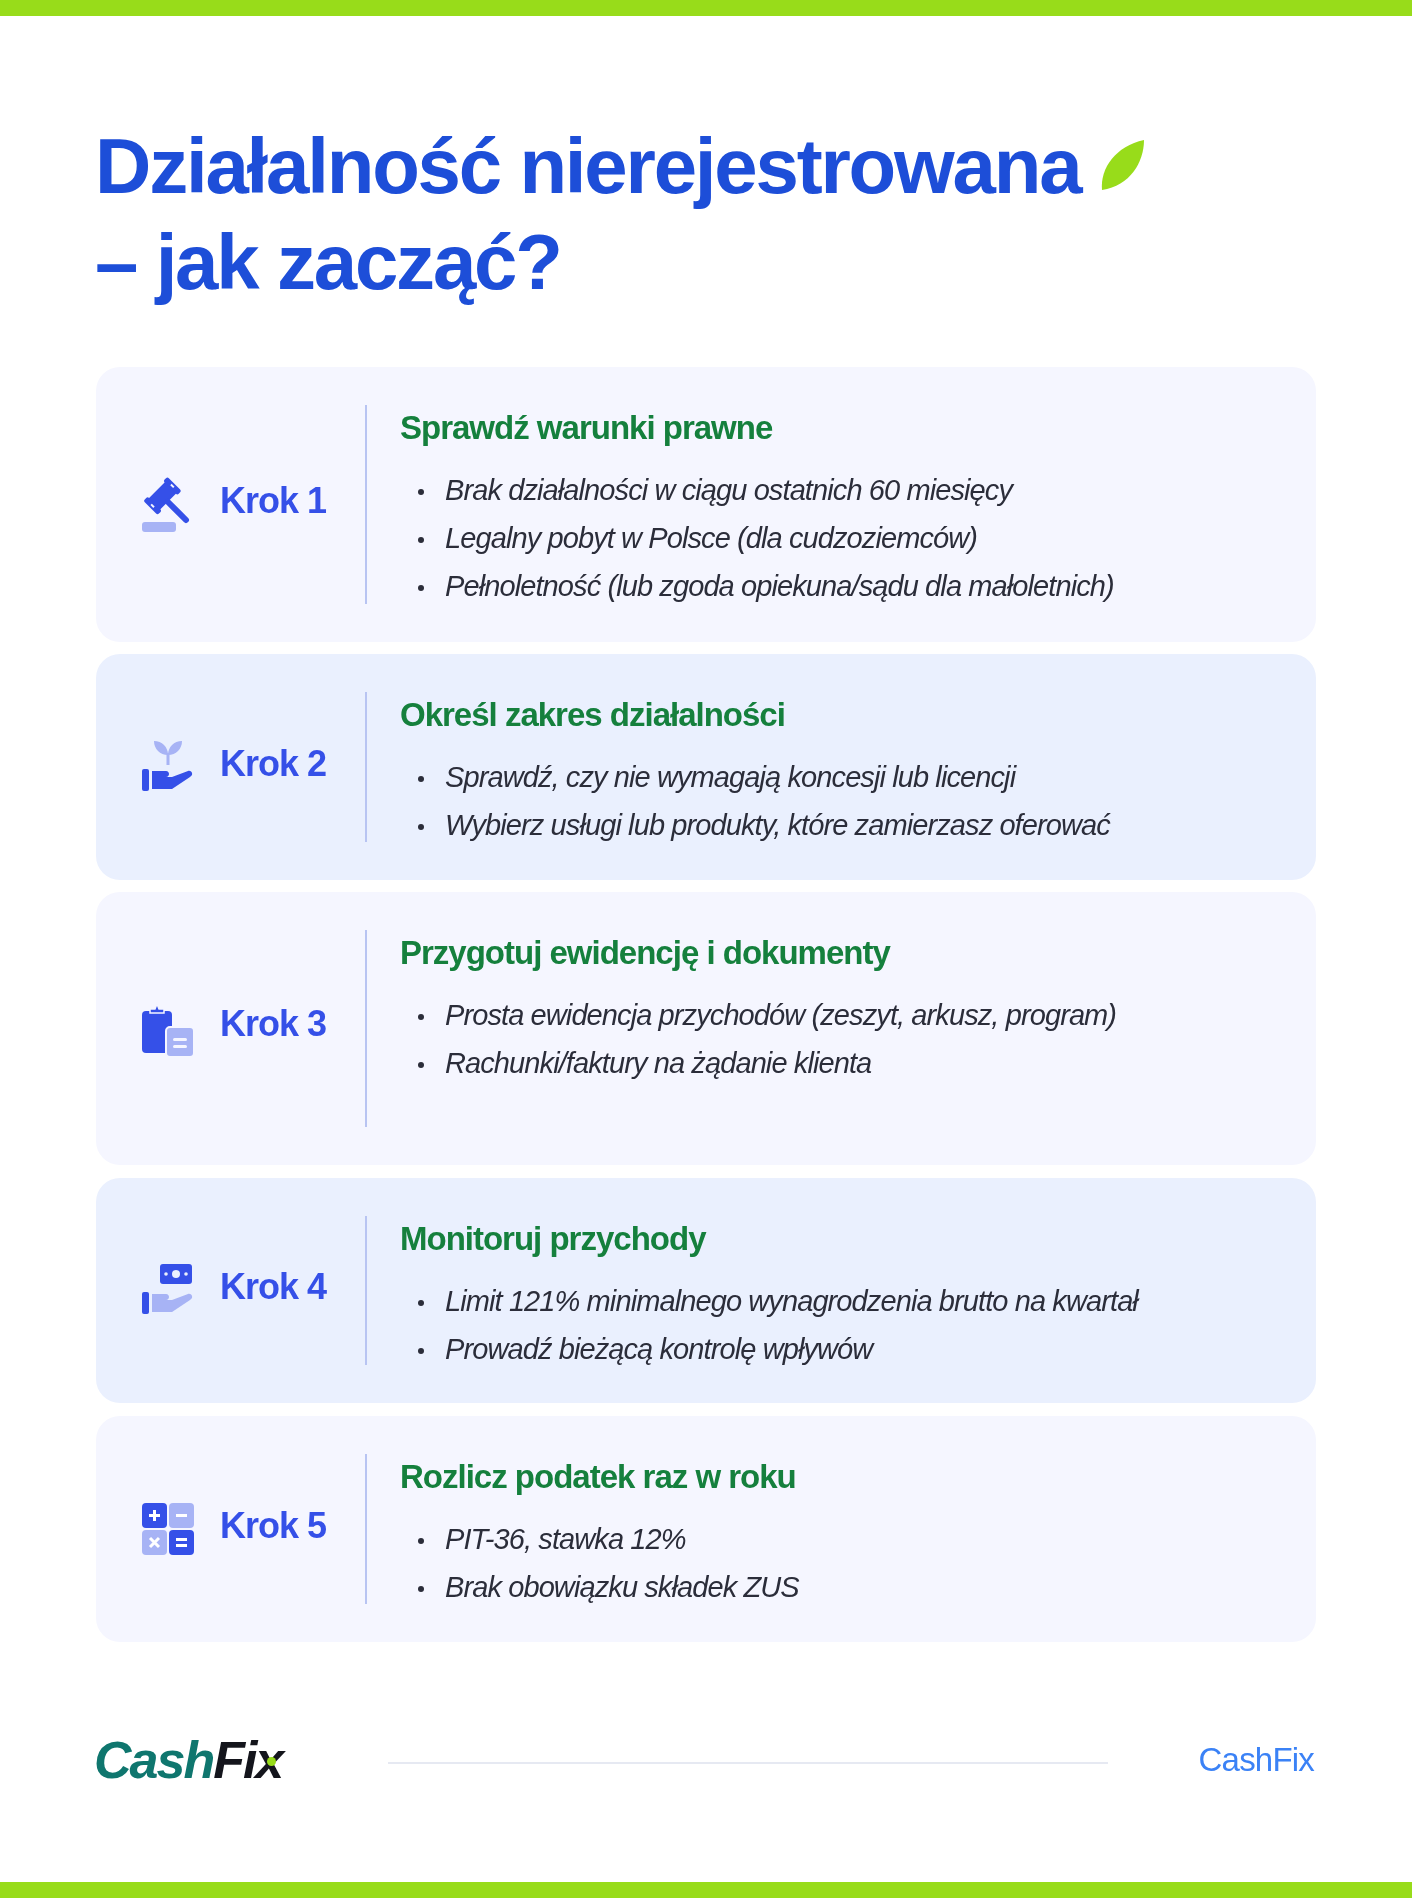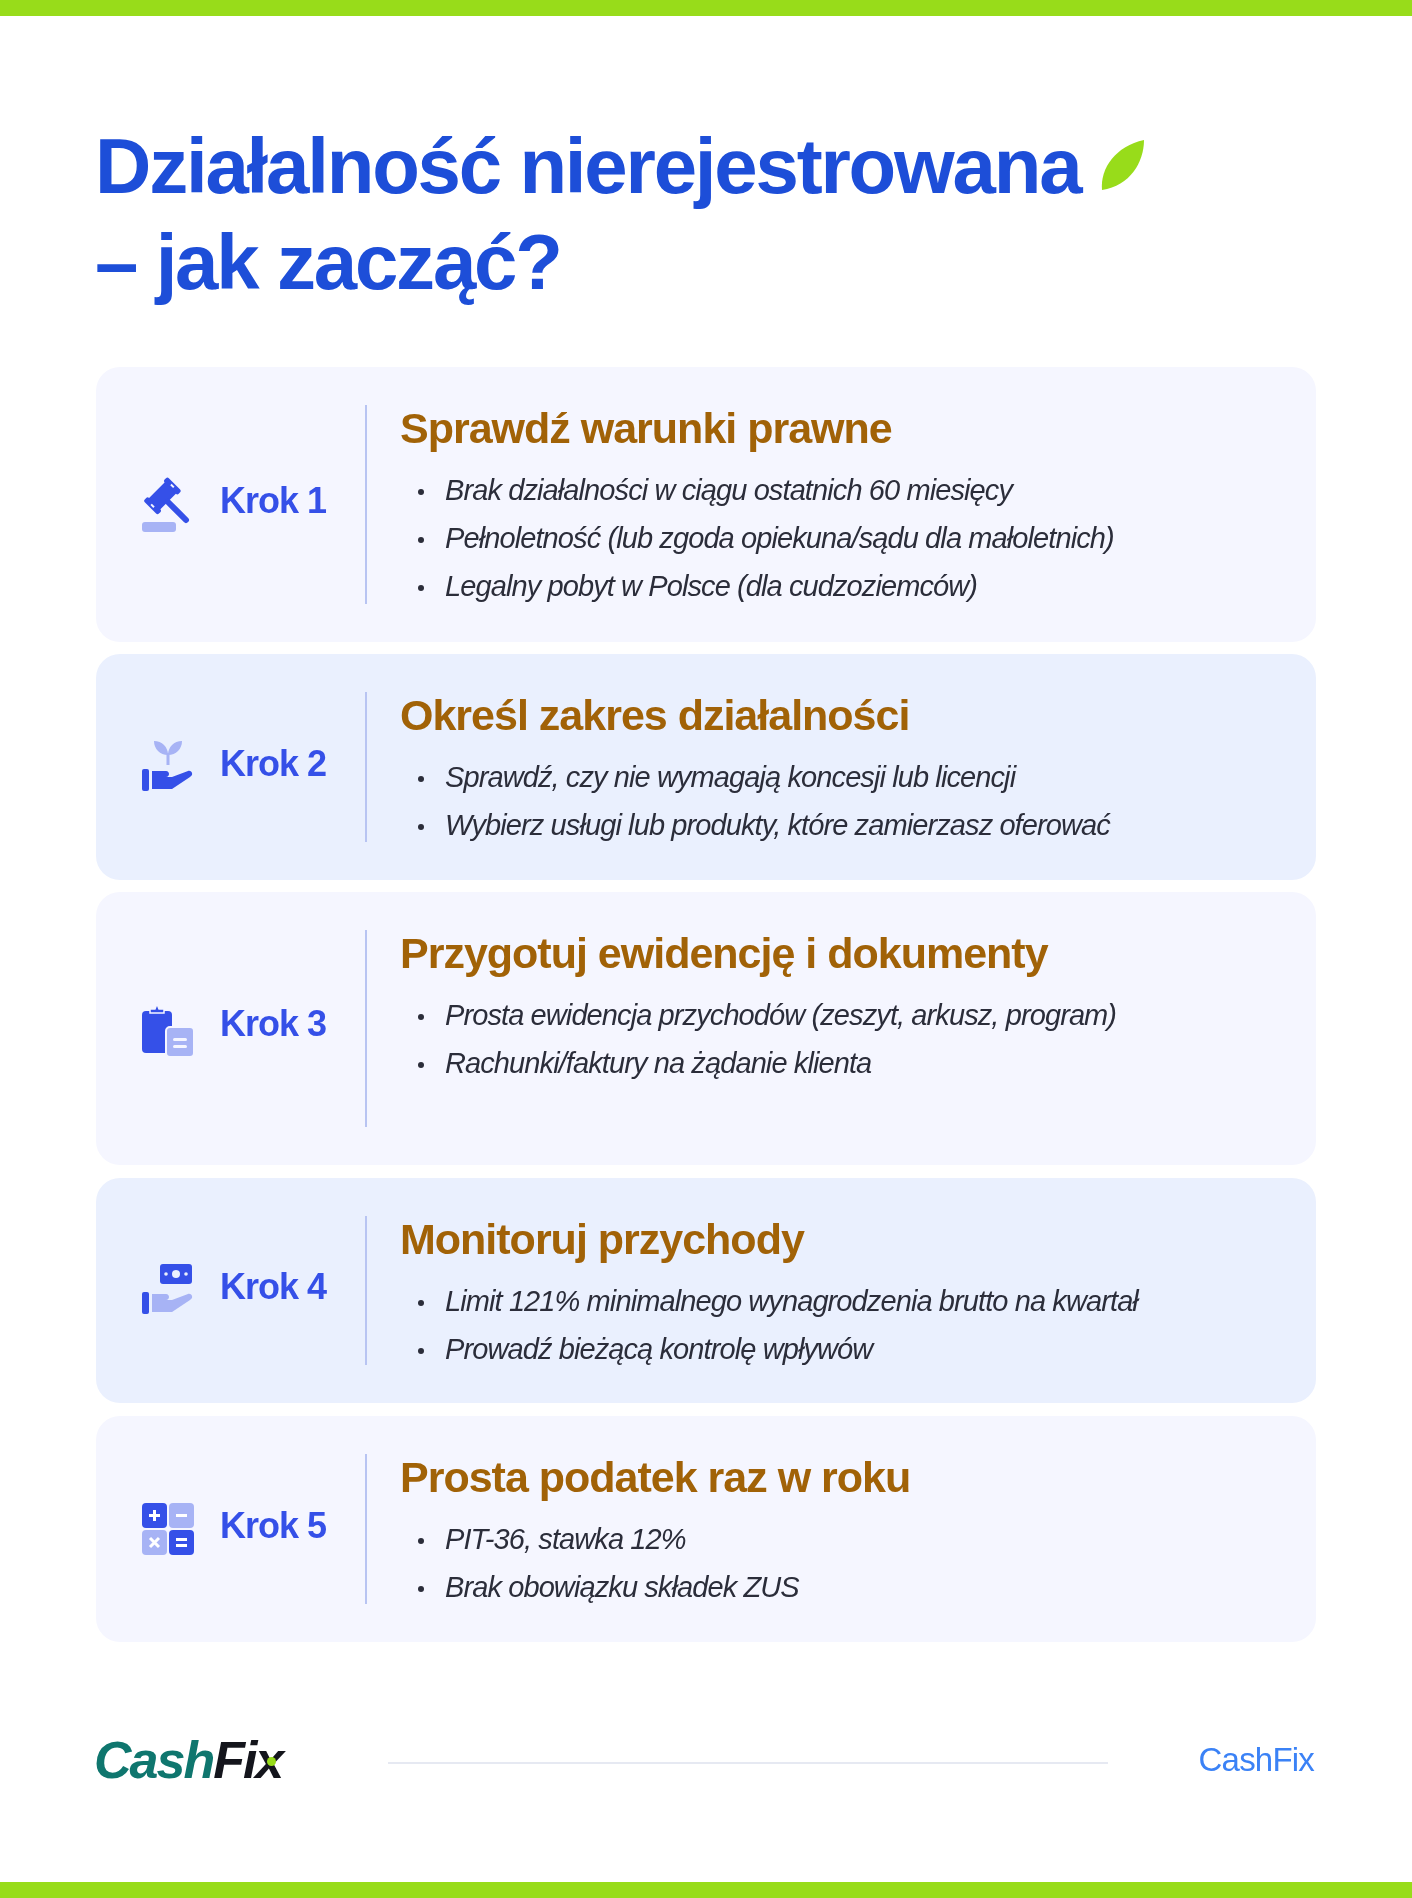--- a/index.html
+++ b/index.html
@@ -16,21 +16,21 @@
   .card { position: absolute; left: 96px; width: 1220px; border-radius: 24px; }
   .card.odd { background: #F5F6FF; }
   .card.even { background: #EAF0FE; }
 
   .card .left { position: absolute; left: 0; top: 0; width: 270px; height: 100%; display: flex; align-items: center; }
   .card .icon { position: absolute; left: 44px; width: 56px; height: 56px; }
   .card .step-label { position: absolute; left: 124px; font-weight: 700; font-size: 36px; letter-spacing: -1px; color: #3550E8; white-space: nowrap; }
   .card .divider { position: absolute; left: 269px; top: 38px; bottom: 38px; width: 2px; background: #B8C4F2; }
 
   .card .content { position: absolute; left: 304px; right: 24px; }
-  .card .heading { font-weight: 700; font-size: 43px; line-height: 44px; letter-spacing: -1px; color: #a16207; white-space: nowrap; }
+  .card .heading { font-weight: 700; font-size: 33px; line-height: 44px; letter-spacing: -1px; color: #15803d; white-space: nowrap; }
   .card ul { list-style: none; margin-top: 16px; font-style: italic; }
   .card li { position: relative; padding-left: 45px; font-size: 29px; line-height: 48px; letter-spacing: -0.9px; color: #2b2d3a; white-space: nowrap; }
   .card li::before { content: ""; position: absolute; left: 18px; top: 23px; width: 6px; height: 6px; border-radius: 50%; background: #2b2d3a; }
 
   .footer-logo { position: absolute; left: 94px; top: 1728px; font-weight: 700; font-style: italic; font-size: 52px; letter-spacing: -2px; line-height: 64px; white-space: nowrap; }
   .footer-logo .cash { color: #0f766e; }
   .footer-logo .fix { color: #14151c; position: relative; }
   .footer-logo .dot { position: absolute; right: 6px; top: 26px; width: 9px; height: 9px; border-radius: 50%; background: #98DC1A; }
   .footer-line { position: absolute; left: 388px; top: 1762px; width: 720px; height: 2px; background: #E6E9F2; }
   .footer-brand { position: absolute; right: 98px; top: 1740px; font-size: 33px; line-height: 40px; letter-spacing: -0.8px; color: #3b82f6; }
@@ -61,22 +61,22 @@
       <path d="M28 26 L46 44" stroke="#3550E8" stroke-width="6" stroke-linecap="round"></path>
       <rect x="2" y="46" width="34" height="10" rx="3" fill="#A7B3F5"></rect>
     </svg>
     <span class="step-label" style="top:113px;">Krok 1</span>
   </div>
   <div class="divider"></div>
   <div class="content" style="top:39px;">
     <div class="heading">Sprawdź warunki prawne</div>
     <ul>
       <li>Brak działalności w ciągu ostatnich 60 miesięcy</li>
+      <li>Legalny pobyt w Polsce (dla cudzoziemców)</li>
       <li>Pełnoletność (lub zgoda opiekuna/sądu dla małoletnich)</li>
-      <li>Legalny pobyt w Polsce (dla cudzoziemców)</li>
     </ul>
   </div>
 </div>
 
 <div class="card even" style="top:654px;height:226px;">
   <div class="left">
     <svg class="icon" viewBox="0 0 56 56" style="top:85px;">
       <path d="M28 26 L28 14" stroke="#A7B3F5" stroke-width="3"></path>
       <path d="M28 16 C20 16 14 10 14 2 C22 2 28 8 28 16 Z" fill="#A7B3F5"></path>
       <path d="M28 16 C36 16 42 10 42 2 C34 2 28 8 28 16 Z" fill="#A7B3F5"></path>
@@ -149,21 +149,21 @@
       <rect x="13" y="9" width="3" height="11" fill="#fff"></rect>
       <rect x="36" y="13" width="11" height="3" fill="#fff"></rect>
       <path d="M10 37 L19 46 M19 37 L10 46" stroke="#fff" stroke-width="3"></path>
       <rect x="36" y="37" width="11" height="3" fill="#fff"></rect>
       <rect x="36" y="43" width="11" height="3" fill="#fff"></rect>
     </svg>
     <span class="step-label" style="top:89px;">Krok 5</span>
   </div>
   <div class="divider"></div>
   <div class="content" style="top:39px;">
-    <div class="heading">Prosta podatek raz w roku</div>
+    <div class="heading">Rozlicz podatek raz w roku</div>
     <ul>
       <li>PIT-36, stawka 12%</li>
       <li>Brak obowiązku składek ZUS</li>
     </ul>
   </div>
 </div>
 
 <div class="footer-logo">
   <span class="cash">Cash</span><span class="fix"><span>Fix</span><span class="dot"></span></span>
 </div>

